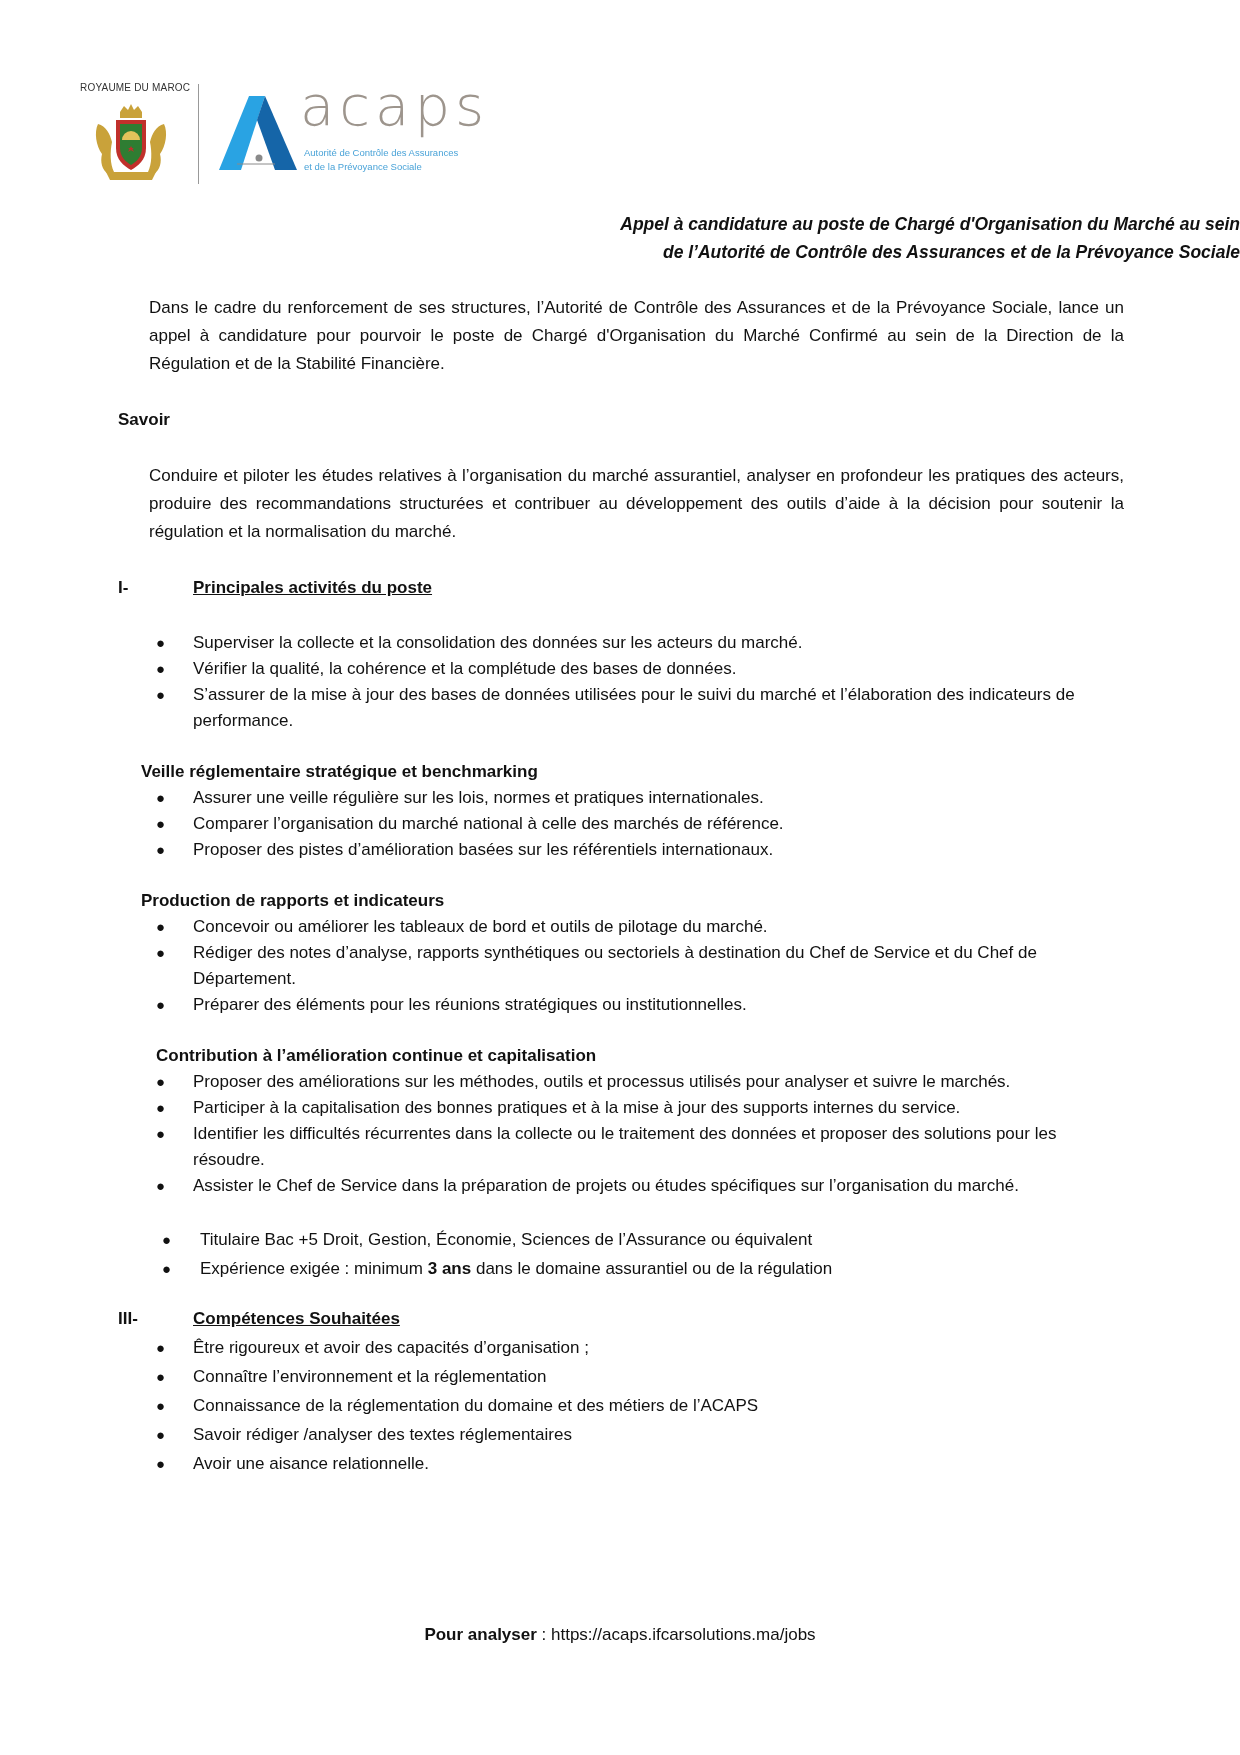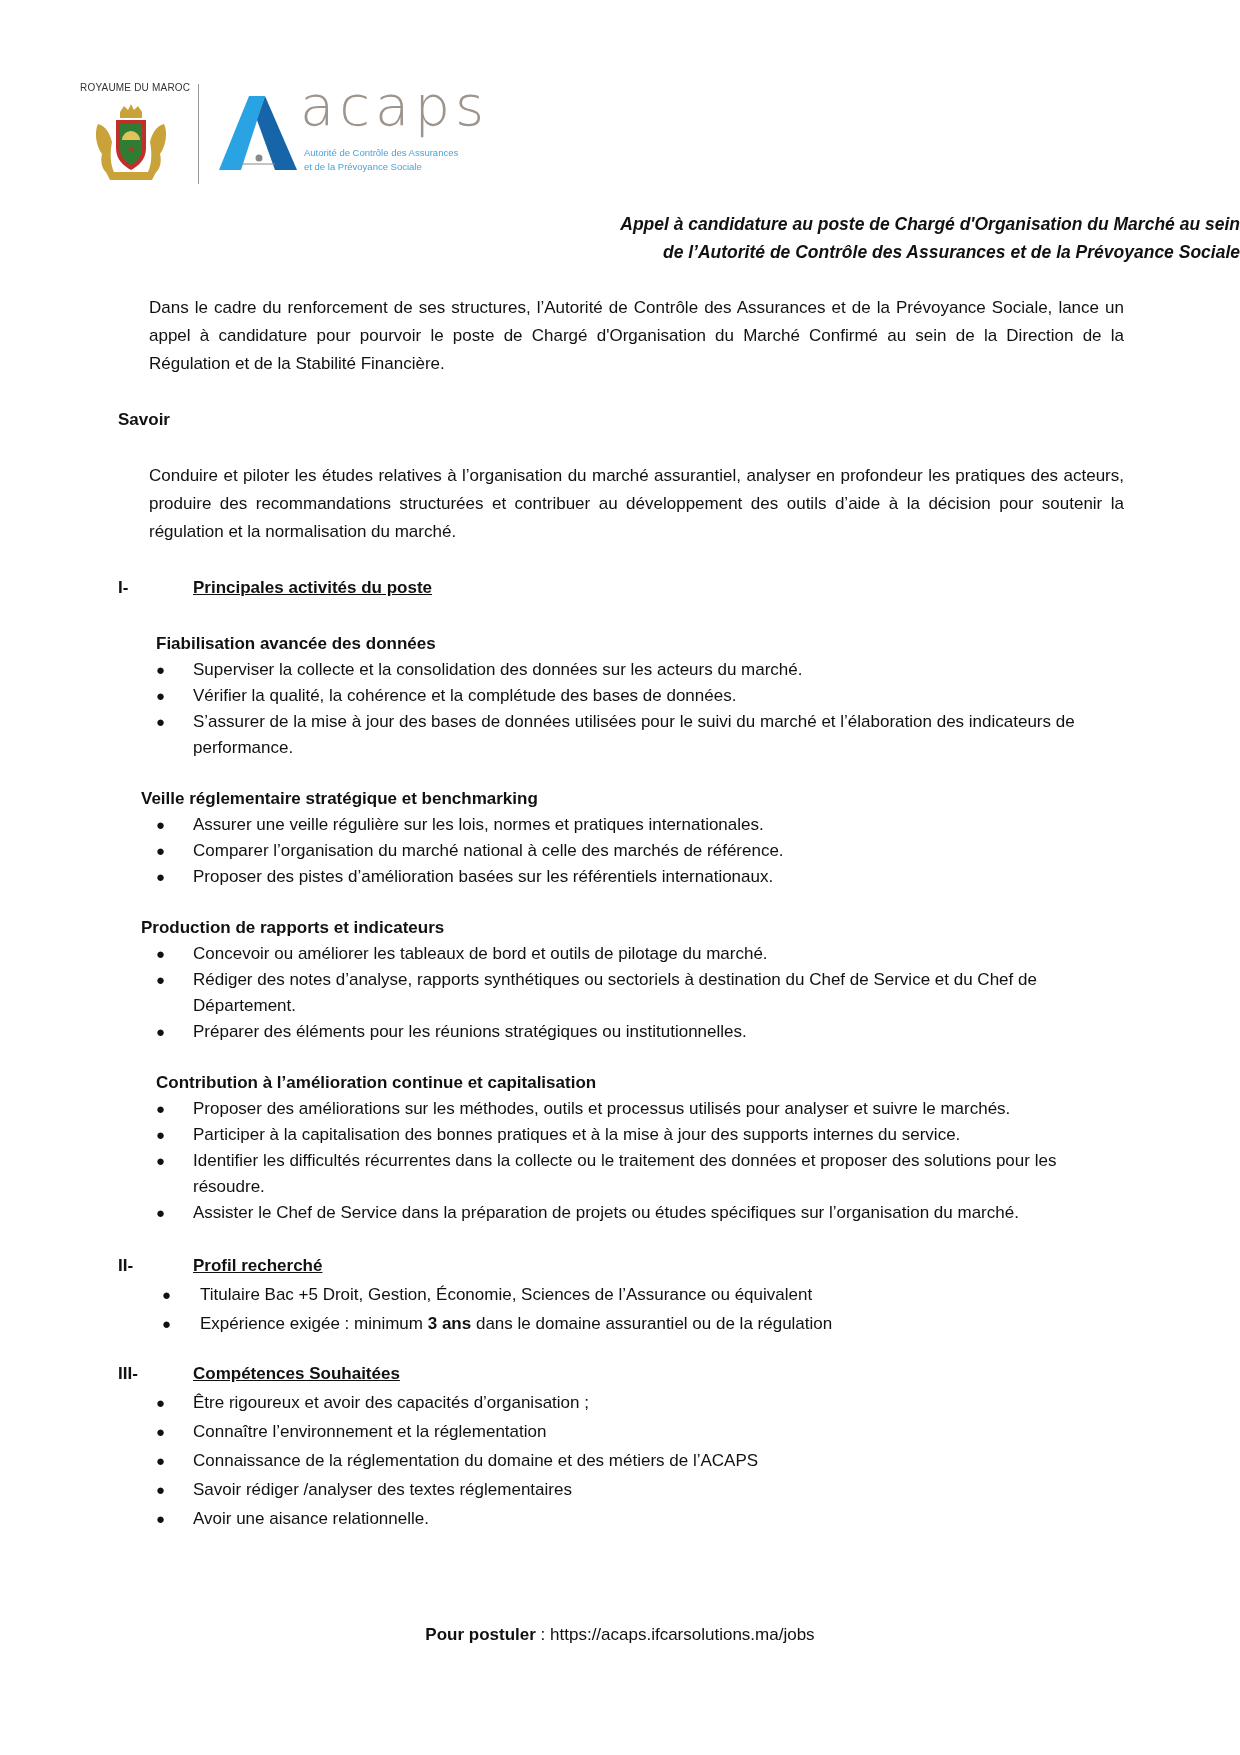--- a/index.html
+++ b/index.html
@@ -79,21 +79,20 @@
 <div class="content">
   <p class="justify intro">Dans le cadre du renforcement de ses structures, l’Autorité de Contrôle des Assurances et de la Prévoyance Sociale, lance un appel à candidature pour pourvoir le poste de Chargé d'Organisation du Marché Confirmé au sein de la Direction de la Régulation et de la Stabilité Financière.</p>
   <p class="mission-h">Savoir</p>
   <p class="justify mission-p">Conduire et piloter les études relatives à l’organisation du marché assurantiel, analyser en profondeur les pratiques des acteurs, produire des recommandations structurées et contribuer au développement des outils d’aide à la décision pour soutenir la régulation et la normalisation du marché.</p>
 
   <div class="section-h">
     <span class="num">I-</span>
     <span class="lbl">Principales activités du poste</span>
   </div>
 
-  <div class="sub-h">Fiabilisation avancée des données</div>
   <ul>
     <li><span class="bullet">●</span><span>Superviser la collecte et la consolidation des données sur les acteurs du marché.</span></li>
     <li><span class="bullet">●</span><span>Vérifier la qualité, la cohérence et la complétude des bases de données.</span></li>
     <li><span class="bullet">●</span><span>S’assurer de la mise à jour des bases de données utilisées pour le suivi du marché et l’élaboration des indicateurs de performance.</span></li>
   </ul>
 
   <div class="sub-h shift">Veille réglementaire stratégique et benchmarking</div>
   <ul>
     <li><span class="bullet">●</span><span>Assurer une veille régulière sur les lois, normes et pratiques internationales.</span></li>
     <li><span class="bullet">●</span><span>Comparer l’organisation du marché national à celle des marchés de référence.</span></li>
@@ -108,37 +107,33 @@
   </ul>
 
   <div class="sub-h">Contribution à l’amélioration continue et capitalisation</div>
   <ul style="margin-bottom:26px;">
     <li><span class="bullet">●</span><span>Proposer des améliorations sur les méthodes, outils et processus utilisés pour analyser et suivre le marchés.</span></li>
     <li><span class="bullet">●</span><span>Participer à la capitalisation des bonnes pratiques et à la mise à jour des supports internes du service.</span></li>
     <li><span class="bullet">●</span><span>Identifier les difficultés récurrentes dans la collecte ou le traitement des données et proposer des solutions pour les résoudre.</span></li>
     <li><span class="bullet">●</span><span>Assister le Chef de Service dans la préparation de projets ou études spécifiques sur l’organisation du marché.</span></li>
   </ul>
 
-  <div class="section-h" style="margin-bottom:0;">
-    <span class="num">II-</span>
-    <span class="lbl">Profil recherché</span>
-  </div>
   <ul class="profile" style="margin-bottom:22px;">
     <li><span class="bullet">●</span><span>Titulaire Bac +5 Droit, Gestion, Économie, Sciences de l’Assurance ou équivalent</span></li>
     <li><span class="bullet">●</span><span>Expérience exigée : minimum </span><b>3 ans</b><span> dans le domaine assurantiel ou de la régulation</span></li>
   </ul>
 
   <div class="section-h" style="margin-bottom:0;">
     <span class="num">III-</span>
     <span class="lbl">Compétences Souhaitées</span>
   </div>
   <ul class="comp">
     <li><span class="bullet">●</span><span>Être rigoureux et avoir des capacités d’organisation ;</span></li>
     <li><span class="bullet">●</span><span>Connaître l’environnement et la réglementation</span></li>
     <li><span class="bullet">●</span><span>Connaissance de la réglementation du domaine et des métiers de l’ACAPS</span></li>
     <li><span class="bullet">●</span><span>Savoir rédiger /analyser des textes réglementaires</span></li>
     <li><span class="bullet">●</span><span>Avoir une aisance relationnelle.</span></li>
   </ul>
 </div>
 
 <div class="footer">
-  <b>Pour postuler</b><span> : </span><span>https://acaps.ifcarsolutions.ma/jobs</span>
+  <b>Pour analyser</b><span> : </span><span>https://acaps.ifcarsolutions.ma/jobs</span>
 </div>
 
 </body></html>

